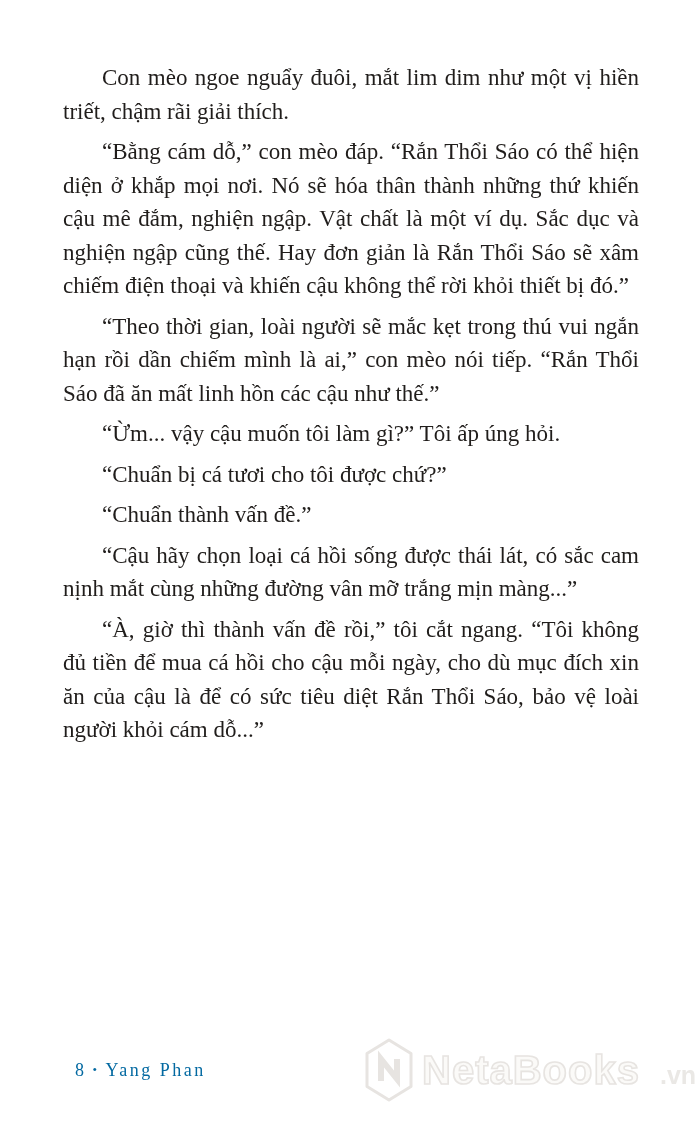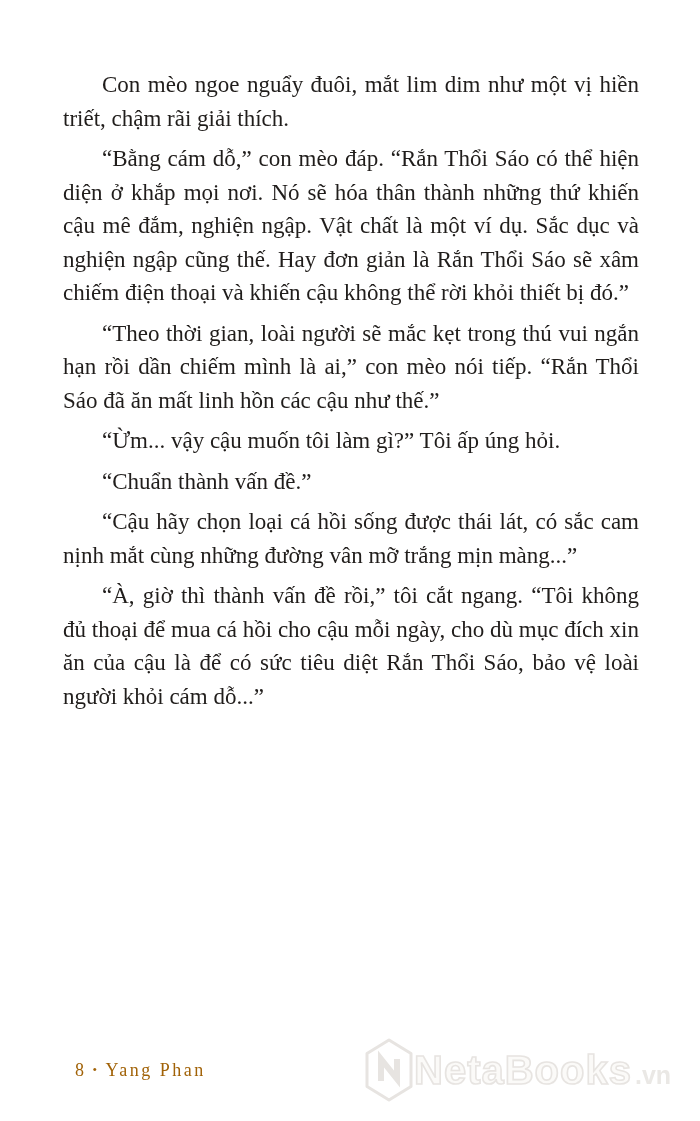--- a/index.html
+++ b/index.html
@@ -11,87 +11,88 @@
     overflow: hidden;
     font-family: "Liberation Serif", serif;
   }
   .page {
     position: absolute;
     inset: 0;
   }
   .text-block {
     position: absolute;
     left: 63px;
-    top: 68px;
+    top: 61px;
     width: 576px;
     color: #201d1b;
     font-size: 23px;
     line-height: 33.5px;
     text-align: justify;
     text-justify: inter-word;
   }
   .text-block p {
     margin: 0 0 7px 0;
     text-indent: 39px;
   }
   .footer {
     position: absolute;
     left: 75px;
     top: 1060px;
-    color: #a16207;
+    color: #0369a1;
     font-size: 18px;
     letter-spacing: 2.5px;
     white-space: nowrap;
   }
   .footer .sep {
     font-size: 13px;
     vertical-align: 2px;
     padding: 0 6px;
   }
   .watermark {
     position: absolute;
     left: 364px;
     top: 1038px;
     display: flex;
     align-items: center;
-    gap: 0;
+    gap: 8px;
     pointer-events: none;
   }
   .wm-text {
     display: flex;
     align-items: baseline;
     font-family: "Liberation Sans", sans-serif;
   }
   .wm-brand {
     font-size: 40px;
     font-weight: 700;
     letter-spacing: 1px;
     color: #fbfaf8;
     -webkit-text-stroke: 1.6px #e7e4e1;
   }
   .wm-suffix {
     font-size: 25px;
     font-weight: 700;
     color: #eae8e5;
-    margin-left: 3px;
+    margin-left: 20px;
   }
 </style>
 </head>
 <body>
 
 <div class="page">
 
   <div class="text-block">
     <p>Con mèo ngoe nguẩy đuôi, mắt lim dim như một vị hiền triết, chậm rãi giải thích.</p>
     <p>“Bằng cám dỗ,” con mèo đáp. “Rắn Thổi Sáo có thể hiện diện ở khắp mọi nơi. Nó sẽ hóa thân thành những thứ khiến cậu mê đắm, nghiện ngập. Vật chất là một ví dụ. Sắc dục và nghiện ngập cũng thế. Hay đơn giản là Rắn Thổi Sáo sẽ xâm chiếm điện thoại và khiến cậu không thể rời khỏi thiết bị đó.”</p>
     <p>“Theo thời gian, loài người sẽ mắc kẹt trong thú vui ngắn hạn rồi dần chiếm mình là ai,” con mèo nói tiếp. “Rắn Thổi Sáo đã ăn mất linh hồn các cậu như thế.”</p>
     <p>“Ừm... vậy cậu muốn tôi làm gì?” Tôi ấp úng hỏi.</p>
+    <p>“Chuẩn bị cá tươi cho tôi được chứ?”</p>
     <p>“Chuẩn thành vấn đề.”</p>
     <p>“Cậu hãy chọn loại cá hồi sống được thái lát, có sắc cam nịnh mắt cùng những đường vân mỡ trắng mịn màng...”</p>
-    <p>“À, giờ thì thành vấn đề rồi,” tôi cắt ngang. “Tôi không đủ thoại để mua cá hồi cho cậu mỗi ngày, cho dù mục đích xin ăn của cậu là để có sức tiêu diệt Rắn Thổi Sáo, bảo vệ loài người khỏi cám dỗ...”</p>
+    <p>“À, giờ thì thành vấn đề rồi,” tôi cắt ngang. “Tôi không đủ tiền để mua cá hồi cho cậu mỗi ngày, cho dù mục đích xin ăn của cậu là để có sức tiêu diệt Rắn Thổi Sáo, bảo vệ loài người khỏi cám dỗ...”</p>
   </div>
 
   <div class="footer">
     <span>8</span><span class="sep">•</span><span>Yang Phan</span>
   </div>
 
   <div class="watermark">
     <svg width="50" height="64" viewBox="0 0 50 64" xmlns="http://www.w3.org/2000/svg">
       <polygon points="25,2 47,15.5 47,48.5 25,62 3,48.5 3,15.5" fill="none" stroke="#e7e4e1" stroke-width="3" stroke-linejoin="round"></polygon>
       <path d="M17 43 L17 21 L33 41 L33 21" fill="none" stroke="#e7e4e1" stroke-width="6" stroke-linejoin="miter"></path>

